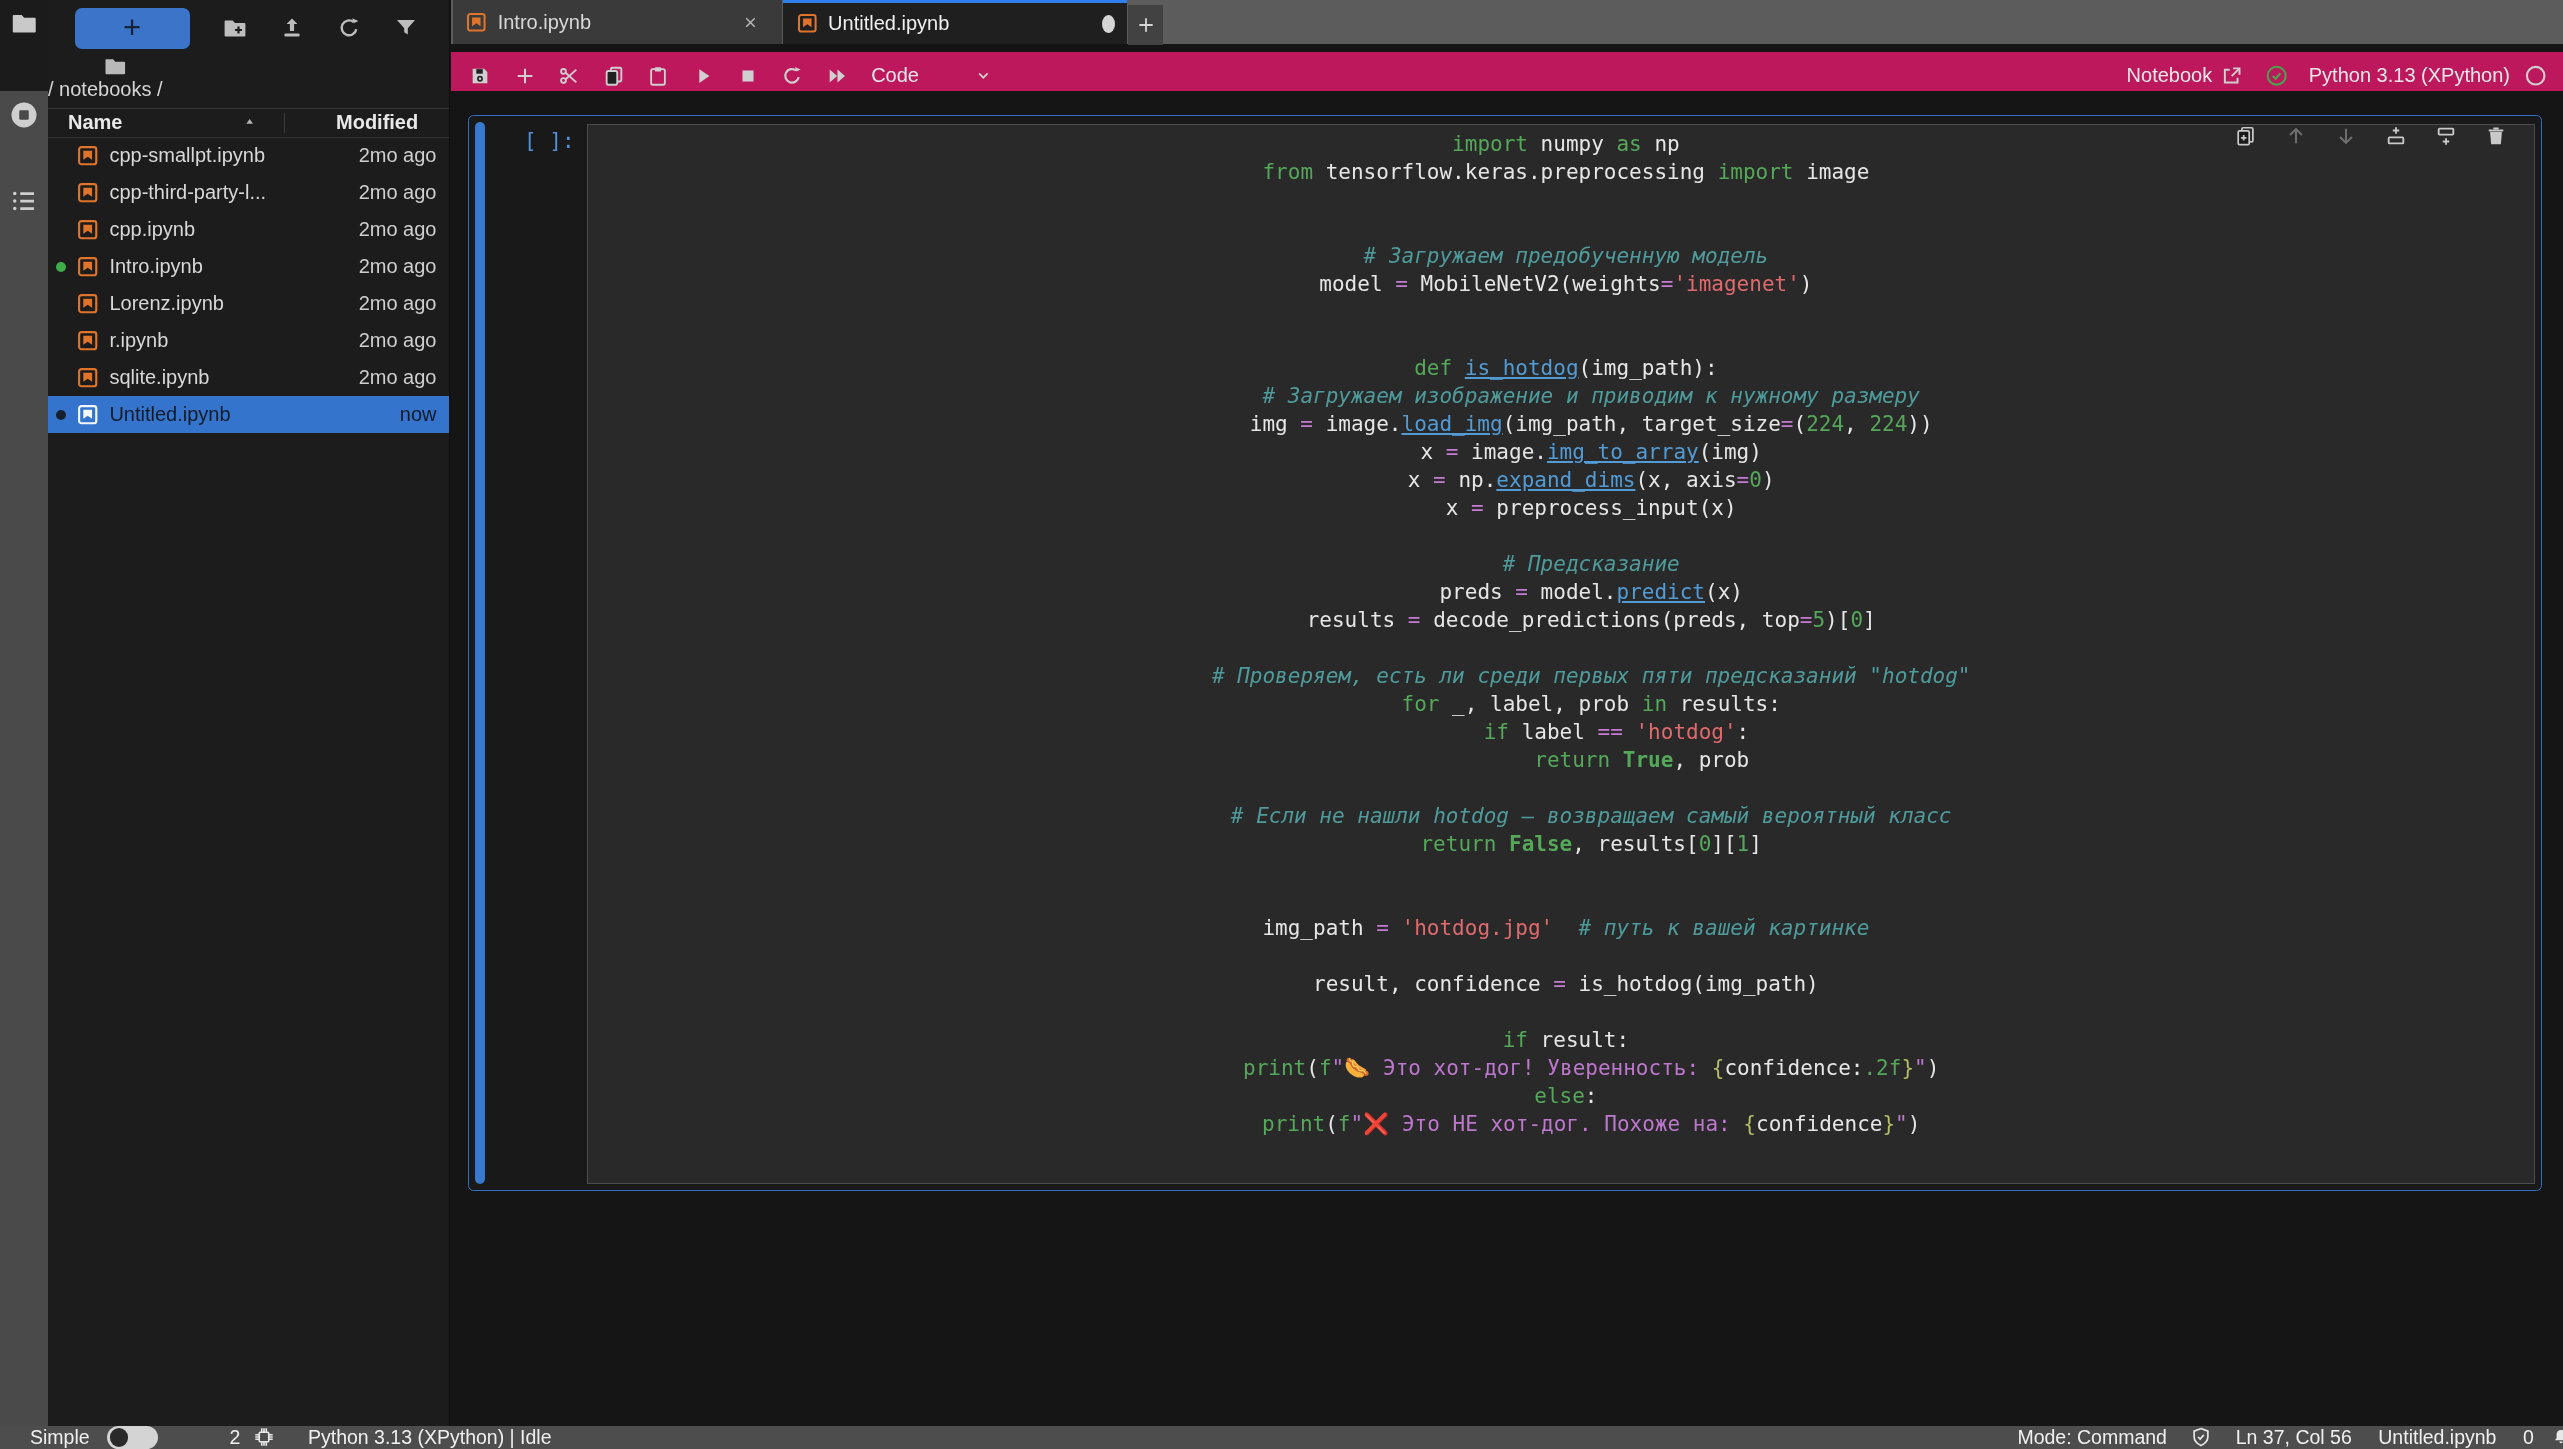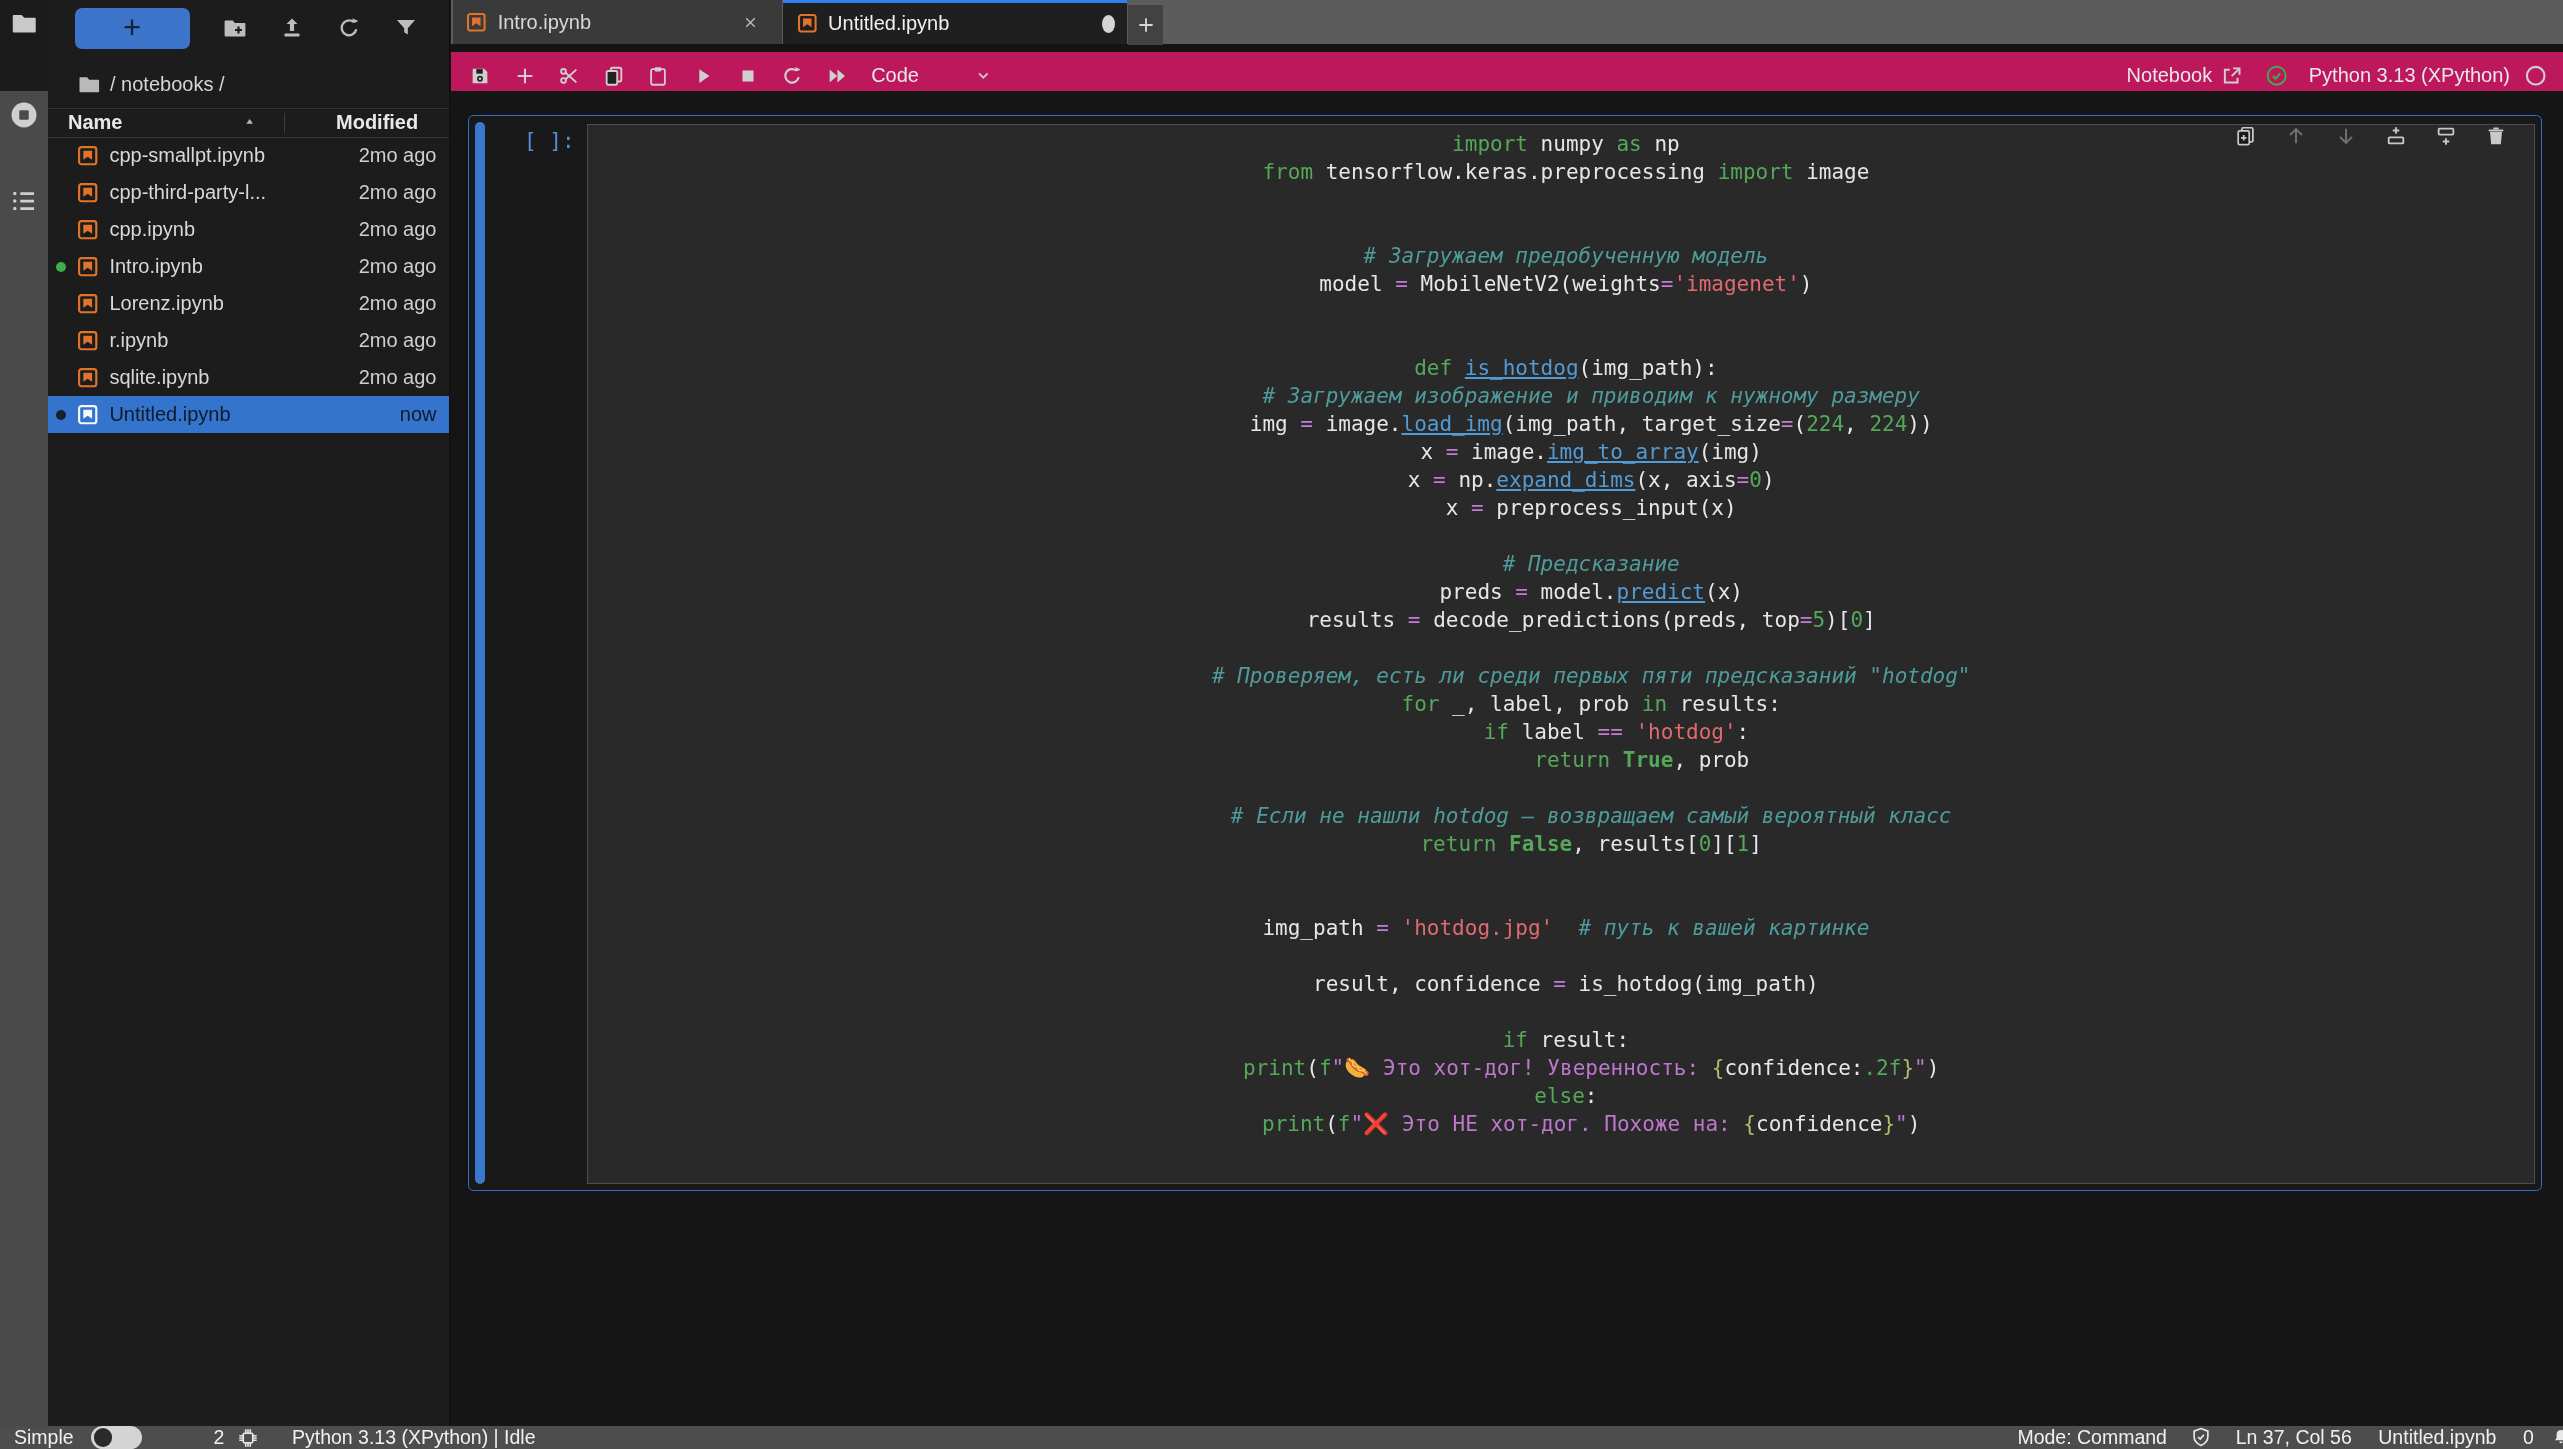--- a/index.html
+++ b/index.html
@@ -15,21 +15,21 @@
   .act-icon{width:30px;height:30px;color:#cfcfcf;}
   #activity-top .act-icon{width:26.5px;height:26.5px;color:#c9c9c9;}
 
   
   #file-panel{position:absolute;left:48px;top:0;width:402px;bottom:23.4px;background:#1c1c1c;border-right:0.8px solid #0f0f0f;box-sizing:border-box;}
   #fb-toolbar{position:absolute;top:6.2px;left:0;right:0;height:44px;display:flex;align-items:center;}
   #new-launcher{margin-left:26.5px;width:115px;height:41px;border-radius:7px;background:#3b74c9;
     display:flex;align-items:center;justify-content:center;}
   #new-launcher .plus{font-size:31px;color:#15233a;font-weight:400;line-height:1;margin-top:-2.3px;}
   .fb-btn{width:24px;height:24px;color:#bdbdbd;margin-left:33px;}
-  #fb-breadcrumb{position:absolute;top:70px;left:0;height:28px;display:flex;align-items:center;color:#d5d5d5;font-size:20px;}
+  #fb-breadcrumb{position:absolute;top:55px;left:0;height:28px;display:flex;align-items:center;color:#d5d5d5;font-size:20px;flex-direction:column;}
   #fb-breadcrumb .icon{width:22.6px;height:22.6px;color:#b9b9b9;margin-left:30px;margin-right:9.4px;}
   #fb-header{position:absolute;top:108px;left:0;right:0;height:28px;border-top:0.8px solid #343434;border-bottom:0.8px solid #343434;
     color:#e8e8e8;font-size:20px;font-weight:700;}
   #fb-header .hname{position:absolute;left:20px;top:2.3px;}
   #fb-header .sort{position:absolute;left:195px;top:6.2px;width:13.3px;height:13.3px;color:#b5b5b5;}
   #fb-header .hdiv{position:absolute;left:236px;top:3.9px;bottom:3.9px;width:0.8px;background:#3c3c3c;}
   #fb-header .hmod{position:absolute;left:288px;top:2.3px;}
   #file-list{position:absolute;top:137px;left:0;right:0;}
   .file-row{height:37px;display:flex;align-items:center;position:relative;color:#d8d8d8;font-size:20px;}
   .file-row .dot{width:10px;height:10px;border-radius:50%;position:absolute;left:7.8px;top:14px;}
@@ -83,21 +83,21 @@
   .tk-n{color:#55a85a;}
   .tk-c{color:#4f9b9b;font-style:italic;}
   .tk-e{color:#e6e6e6;}
   #cell-toolbar{position:absolute;top:9.4px;right:34px;display:flex;align-items:center;gap:28px;}
   #cell-toolbar .icon{width:22px;height:22px;color:#c9c9c9;}
   #cell-toolbar .icon.dim{color:#6f6f6f;}
 
   
   #status-bar{position:absolute;left:0;right:0;bottom:0;height:23.4px;background:#4d4d4d;color:#f0f0f0;
     font-size:19.5px;display:flex;align-items:center;overflow:hidden;}
-  #sb-left{display:flex;align-items:flex-end;padding-left:14px;}
+  #sb-left{display:flex;align-items:flex-start;padding-left:14px;margin-left:16px;}
   #simple-toggle{margin-left:17px;width:51px;height:23.4px;border-radius:11.7px;background:#d4d4d4;position:relative;}
   #simple-toggle .knob{position:absolute;left:3.1px;top:2.3px;width:18.7px;height:18.7px;border-radius:50%;background:#2a2a2a;}
   #kernel-count{margin-left:72px;}
   #sb-left .chip{width:22px;height:22px;color:#e8e8e8;margin-left:12.5px;}
   #kernel-status{margin-left:33px;}
   #sb-right{margin-left:auto;display:flex;align-items:center;}
   #sb-right .shield{width:22px;height:22px;color:#e8e8e8;margin:0 23.4px;}
   #sb-file{margin-left:26.5px;}
   #sb-notif{margin-left:26.5px;}
   #sb-right .bell{width:20px;height:20px;color:#e8e8e8;margin-left:17px;margin-right:-7.8px;}

